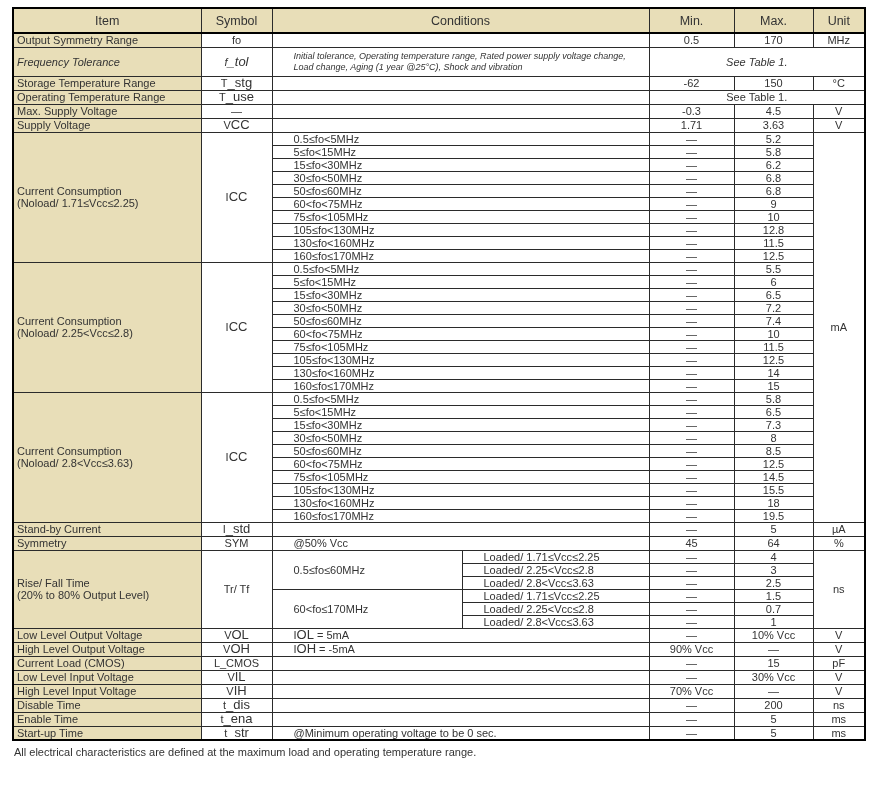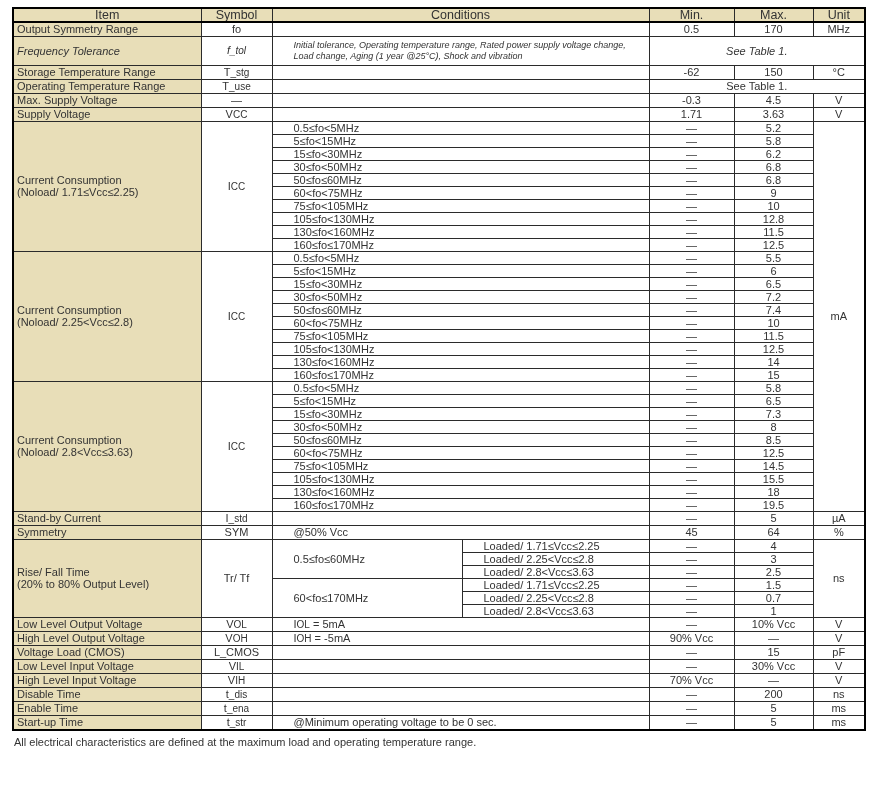--- a/index.html
+++ b/index.html
@@ -12,33 +12,33 @@
     border-collapse:collapse; table-layout:fixed;
     width:852px; margin:7px 0 0 12px;
     border:2px solid #000000;
   }
   td, th {
     border:1px solid #2b2b2b;
     font-size:11px; line-height:12px;
     padding:0 3px; overflow:hidden; white-space:nowrap;
     vertical-align:middle;
   }
-  thead tr { height:14px;border-radius:6px; }
+  thead tr { height:25px;border-radius:6px; }
   thead th {
     background:#e8deb8; font-weight:normal; font-size:12.5px;
     border-bottom:2px solid #000000; text-align:center;
   }
   tbody tr { height:14px; }
   tbody tr.sm { height:13px; }
   tbody tr.tall { height:29px;font-style:italic; }
   td.item { background:#e8deb8; text-align:left; }
   td.c { text-align:center; }
   td.l { text-align:left;padding-left:21px; }
   td.smalltxt { font-size:9px; line-height:10.5px; white-space:normal; }
-  .sub { font-size:10px; }
+  .sub { font-size:13px; }
   .footer-note { font-size:11px; line-height:12px; margin:5px 0 16px 14px; color:#333333; }
 </style>
 </head>
 <body>
 
 <table class="spec">
   <colgroup>
     <col style="width:188px">
       <col style="width:71px">
       <col style="width:190px">
@@ -338,21 +338,21 @@
     </tr>
     <tr>
       <td class="item">High Level Output Voltage</td>
       <td class="c"><span>V</span><span class="sub">OH</span></td>
       <td class="l" colspan="2"><span>I</span><span class="sub">OH</span><span> = -5mA</span></td>
       <td class="c">90% Vcc</td>
       <td class="c">—</td>
       <td class="c">V</td>
     </tr>
     <tr>
-      <td class="item">Voltage Load (CMOS)</td>
+      <td class="item">Current Load (CMOS)</td>
       <td class="c"><span>L_CMOS</span><span class="sub"></span></td>
       <td class="l" colspan="2"><span></span></td>
       <td class="c">—</td>
       <td class="c">15</td>
       <td class="c">pF</td>
     </tr>
     <tr>
       <td class="item">Low Level Input Voltage</td>
       <td class="c"><span>V</span><span class="sub">IL</span></td>
       <td class="l" colspan="2"><span></span></td>

